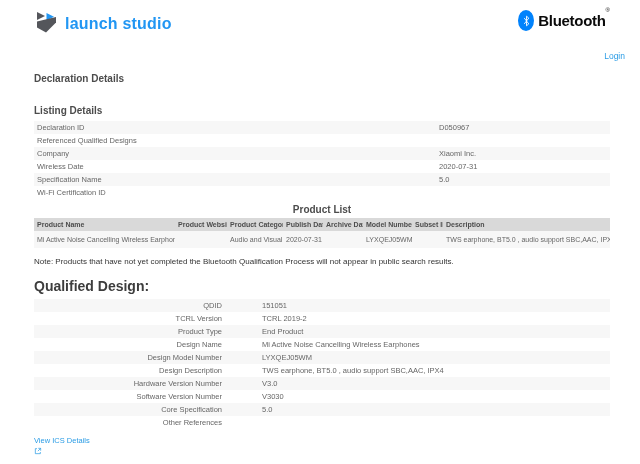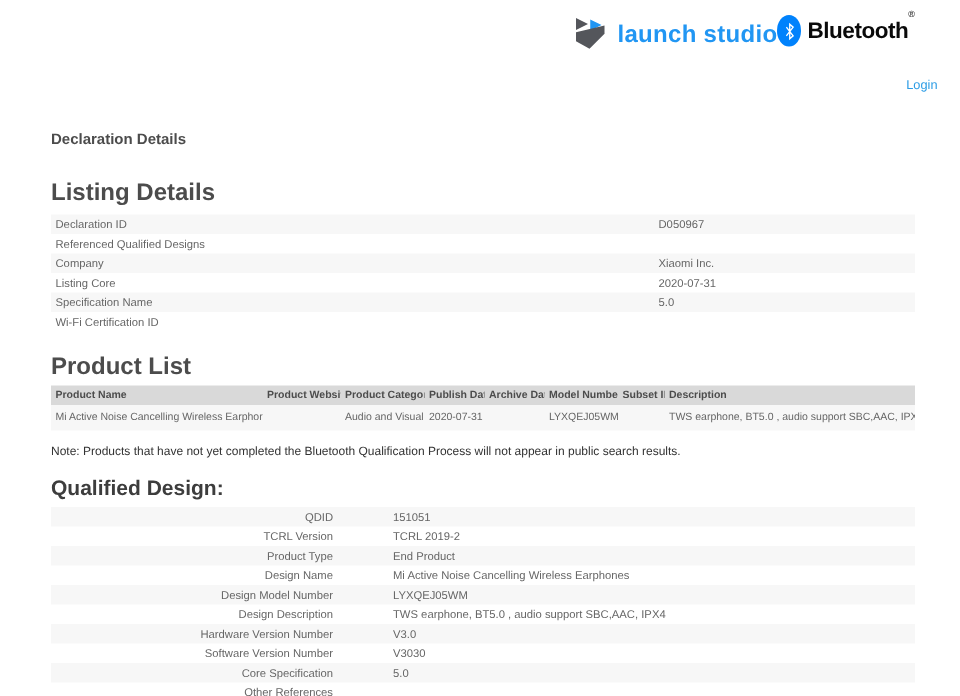--- a/index.html
+++ b/index.html
@@ -1,35 +1,35 @@
 <!DOCTYPE html>
 <html><head>
 <meta charset="utf-8">
 <style>
   * { margin:0; padding:0; box-sizing:border-box; }
   html,body { width:640px; height:464px; background:#fff; overflow:hidden;
               font-family:"Liberation Sans", sans-serif; color:#666; }
 
-  .header { display:flex; justify-content:flex-end; align-items:flex-start;
+  .header { display:flex; justify-content:space-between; align-items:flex-start;
             padding:8px 30px 0 34px; }
   .logo { display:flex; align-items:center; gap:5px; cursor:pointer; }
   .logo-text { font-size:16px; font-weight:bold; color:#2196f3; letter-spacing:0.2px; }
 
   .bt-brand { display:flex; align-items:center; gap:4px; margin-top:2px; }
   .bt-oval { width:16px; height:21px; border-radius:50%; background:#0082fc;
              display:flex; align-items:center; justify-content:center; }
   .bt-word { font-size:15px; font-weight:bold; color:#0a0a0a; letter-spacing:-0.3px; }
   .bt-reg { font-size:6px; color:#0a0a0a; vertical-align:top; position:relative; top:-5px; }
 
   .login-row { text-align:right; padding-right:15px; margin-top:6px; }
   .login-link { font-size:8.5px; color:#2b9ce5; text-decoration:none; cursor:pointer; }
 
   main { padding:0 30px 0 34px; }
-  .page-title { font-size:10px; font-weight:bold; color:#4c4c4c; margin-top:24px; }
-  .section-h { font-size:16px; font-weight:bold; color:#4c4c4c; margin-top:21px; }
+  .page-title { font-size:10px; font-weight:bold; color:#4c4c4c; margin-top:10px; }
+  .section-h { font-size:10px; font-weight:bold; color:#4c4c4c; margin-top:21px; }
   .qd-h { font-size:14px; font-weight:bold; color:#3d3d3d; margin-top:12px; }
 
   .kv-table { margin-top:5px; }
   .kv-row { display:flex; height:13px; line-height:13px; font-size:7.5px; color:#666;gap:40px; }
   .kv-row:nth-child(odd) { background:#f7f7f7; }
   .kv-label { padding-left:3px; white-space:nowrap; }
   .listing .kv-label { width:365px; }
   .qd-table .kv-label { width:188px;text-align:right; }
   .kv-value { flex:1; white-space:nowrap; }
 
@@ -93,36 +93,36 @@
         </div>
         <div class="kv-row">
           <div class="kv-label">Referenced Qualified Designs</div>
           <div class="kv-value"></div>
         </div>
         <div class="kv-row">
           <div class="kv-label">Company</div>
           <div class="kv-value">Xiaomi Inc.</div>
         </div>
         <div class="kv-row">
-          <div class="kv-label">Listing Core</div>
+          <div class="kv-label">Wireless Date</div>
           <div class="kv-value">2020-07-31</div>
         </div>
         <div class="kv-row">
           <div class="kv-label">Specification Name</div>
           <div class="kv-value">5.0</div>
         </div>
         <div class="kv-row">
           <div class="kv-label">Wi-Fi Certification ID</div>
           <div class="kv-value"></div>
         </div>
       </div>
     </section>
 
     <section>
-      <div class="section-h" style="margin-top:15px;">Product List</div>
+      <div class="section-h" style="margin-top:5px;text-align:center;">Product List</div>
       <div class="ptable">
         <div class="pt-head">
           <div class="cell c0">Product Name</div>
           <div class="cell c1">Product Website</div>
           <div class="cell c2">Product Category</div>
           <div class="cell c3">Publish Date</div>
           <div class="cell c4">Archive Date</div>
           <div class="cell c5">Model Number</div>
           <div class="cell c6">Subset ID</div>
           <div class="cell c7">Description</div>

